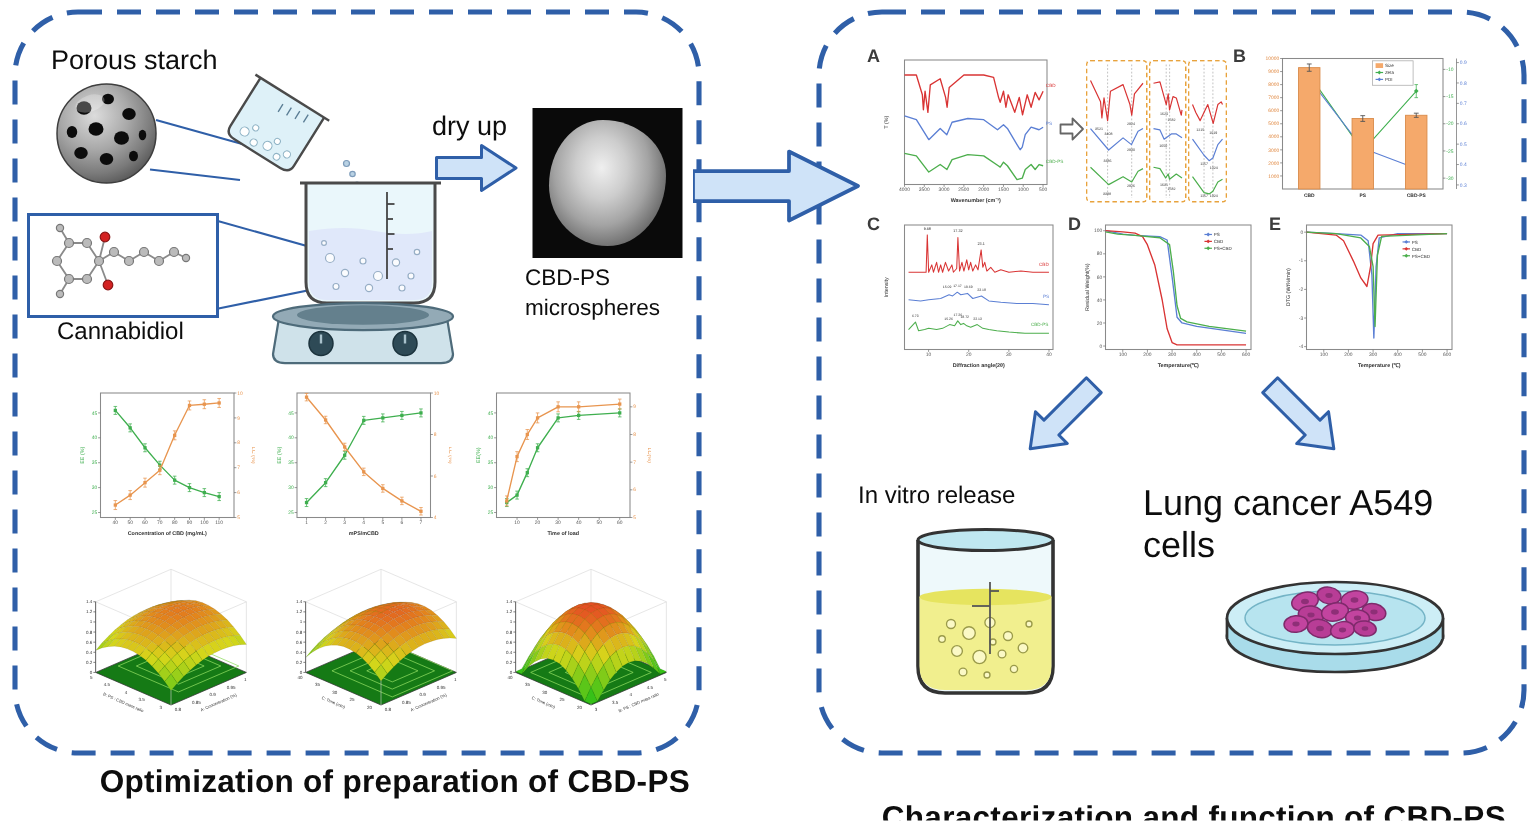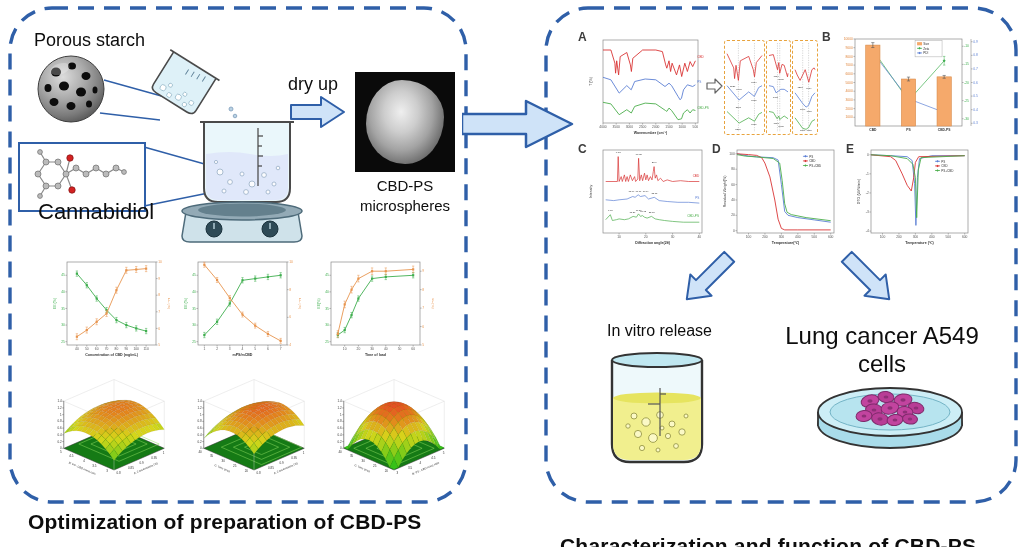--- a/index.html
+++ b/index.html
@@ -3,28 +3,28 @@
 <meta charset="utf-8">
 <style>
   html,body{margin:0;padding:0}
   body{width:1024px;height:547px;position:relative;background:#fff;
        font-family:"Liberation Sans",sans-serif;overflow:hidden;color:#111}
   .abs{position:absolute}
   .chart{position:absolute}
   svg{display:block}
   svg text{font-family:"Liberation Sans",sans-serif}
   .lbl{position:absolute;font-weight:normal;color:#0d0d0d}
-  .cap{position:absolute;font-weight:bold;font-size:21px;color:#0d0d0d;text-align:left;letter-spacing:.2px}
+  .cap{position:absolute;font-weight:bold;font-size:21px;color:#0d0d0d;text-align:right;letter-spacing:.2px}
   .letter{position:absolute;font-weight:bold;font-size:12px;color:#3c3c3c}
   .fz{position:absolute;border:1.5px dashed #e8a33d;border-radius:3px;background:#fff}
   .molbox{position:absolute;border:2.5px solid #2f5fa8;background:#fff}
   .sem{position:absolute;background:#0a0a0a;display:flex;align-items:center;justify-content:center}
   .sem .blob{width:78%;height:84%;border-radius:46% 54% 50% 50%/52% 44% 56% 48%;
     background:radial-gradient(ellipse at 45% 38%,#efefef 0%,#cdcdcd 28%,#a3a3a3 52%,#6b6b6b 74%,#2c2c2c 96%)}
-  .ctext{text-align:center}
+  .ctext{text-align:left}
 </style>
 </head>
 <body>
 
 <svg class="abs" style="left:0;top:0" width="1024" height="547">
   <rect x="10" y="8" width="456" height="494" rx="42" fill="none" stroke="#2f5fa8" stroke-width="3.4" stroke-dasharray="16,10"></rect>
   <rect x="546" y="8" width="470" height="494" rx="42" fill="none" stroke="#2f5fa8" stroke-width="3.4" stroke-dasharray="16,10"></rect>
   <g stroke="#2f5fa8" stroke-width="1.4">
     <line x1="104" y1="80" x2="165" y2="97"></line>
     <line x1="100" y1="113" x2="160" y2="120"></line>
@@ -112,21 +112,21 @@
       <circle cx="86" cy="30" r="3"></circle>
         <circle cx="96" cy="24" r="3"></circle>
         <circle cx="104" cy="28" r="2.4"></circle>
     </g>
     <g fill="#d32222" stroke="#8a1515" stroke-width="0.8">
       <circle cx="50" cy="14" r="3.2"></circle>
         <circle cx="52" cy="46" r="3.2"></circle>
     </g>
   </svg>
 </div>
-<div class="lbl" style="left:38px;top:199px;font-size:22px">Cannabidiol</div>
+<div class="lbl" style="left:38px;top:213px;font-size:16px">Cannabidiol</div>
 
 <svg class="abs" style="left:190px;top:112px" width="118" height="96">
   <path d="M14,10 L14,76 Q14,90 28,90 L86,90 Q100,90 100,76 L100,10" fill="#eaf7fb" stroke="#4a4a4a" stroke-width="2"></path>
   <line x1="10" y1="10" x2="104" y2="10" stroke="#4a4a4a" stroke-width="2"></line>
   <path d="M16,42 Q40,38 60,42 Q82,46 98,42 L98,76 Q98,88 86,88 L28,88 Q16,88 16,76 Z" fill="#e0e8fa" stroke="none"></path>
   <g fill="#ffffff" stroke="#90a8c0" stroke-width="0.8" opacity="0.9">
     <circle cx="30" cy="60" r="3"></circle>
       <circle cx="40" cy="70" r="2.4"></circle>
       <circle cx="52" cy="62" r="2"></circle>
     <circle cx="62" cy="72" r="3"></circle>

